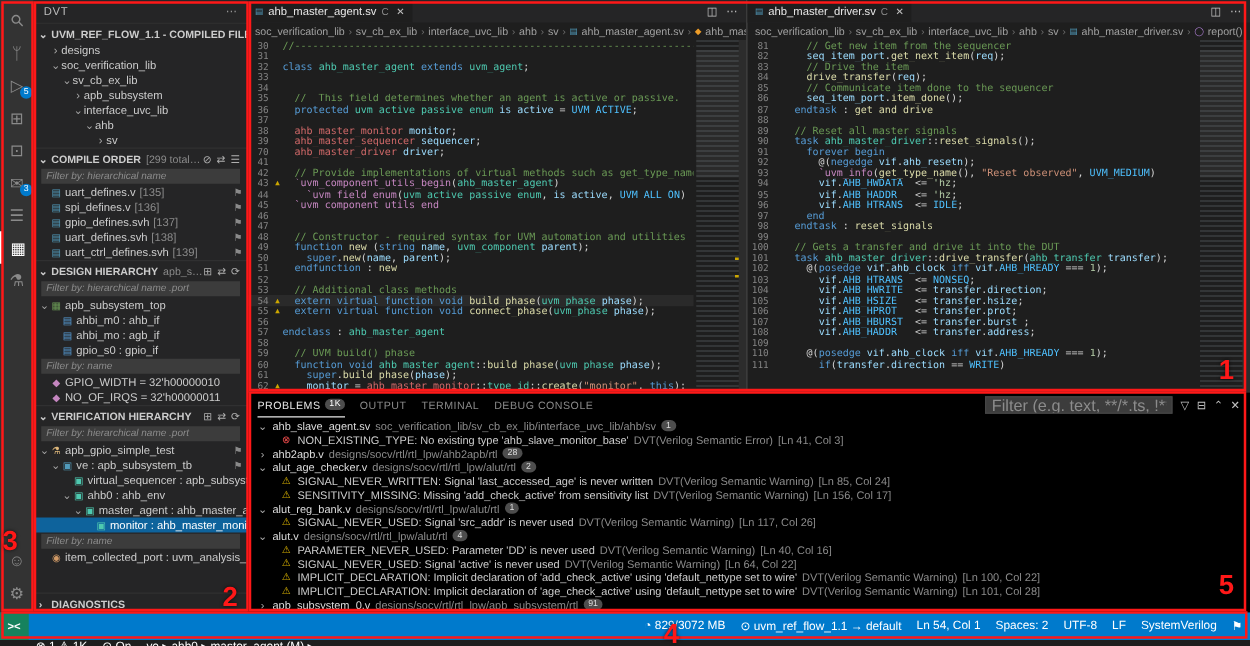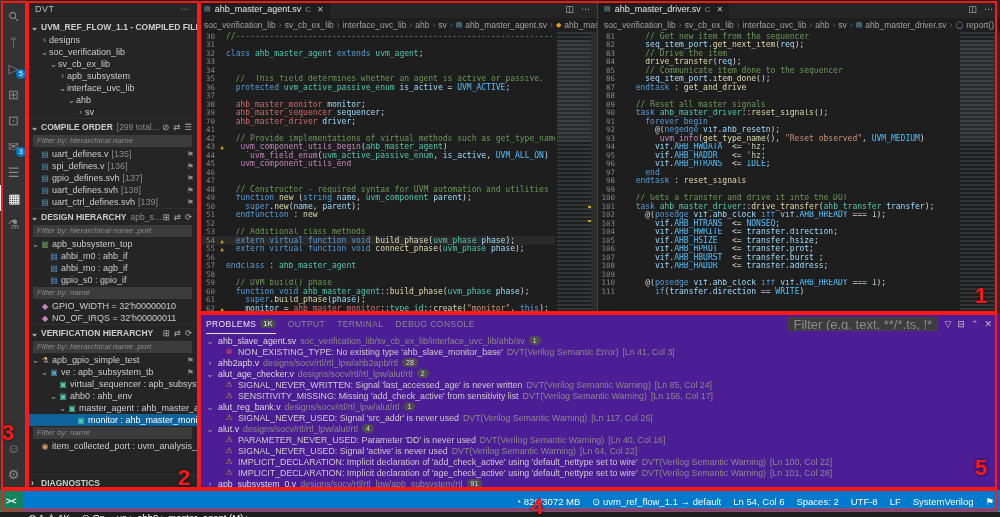--- a/index.html
+++ b/index.html
@@ -61,21 +61,21 @@
   .tk-c{color:#6a9955}.tk-k{color:#569cd6}.tk-t{color:#4ec9b0}.tk-i{color:#9cdcfe}
   .tk-s{color:#ce9178}.tk-n{color:#b5cea8}.tk-m{color:#c586c0}.tk-p{color:#d4d4d4}
   .tk-f{color:#dcdcaa}.tk-r{color:#d16969}.tk-cst{color:#4fc1ff}
   .minimap{position:absolute;top:0;bottom:0;right:6px;width:34px;
     background:repeating-linear-gradient(180deg, rgba(160,175,185,0.16) 0 2px, transparent 2px 4px);}
   .minimap::after{content:"";position:absolute;left:0;right:0;top:3%;height:36%;background:rgba(130,130,130,0.12);}
   .mm-mark{position:absolute;right:0;width:3px;height:2px;background:#cca700;}
   .scrollbar{position:absolute;top:0;bottom:0;right:0;width:6px;background:rgba(110,110,110,0.18);}
 
   
-  .panel{position:absolute;left:198px;top:313px;width:802px;height:177px;background:#4c1d95;border-top:1px solid #3c3c3c;display:flex;flex-direction:column;overflow:hidden;}
+  .panel{position:absolute;left:198px;top:313px;width:802px;height:177px;background:#000000;border-top:1px solid #3c3c3c;display:flex;flex-direction:column;overflow:hidden;}
   .panel-header{height:20px;display:flex;align-items:center;padding:0 8px;flex:none;}
   .panel-tab{font-size:8.5px;letter-spacing:.4px;color:#8a8a8a;margin-right:12px;height:100%;display:flex;align-items:center;gap:4px;cursor:pointer;}
   .panel-tab.active{color:#e7e7e7;border-bottom:1px solid #e7e7e7;}
   .ptab-badge{background:#4d4d4d;color:#fff;border-radius:6px;font-size:7px;padding:0 3px;line-height:9px;}
   .panel-actions{margin-left:auto;display:flex;align-items:center;gap:6px;color:#c0c0c0;font-size:9px;}
   .panel-filter{width:150px;height:14px;background:#3c3c3c;border:1px solid #454545;color:#bbb;font-size:13px;padding:0 4px;font-family:"Liberation Sans",sans-serif;}
   .panel-filter::placeholder{color:#8c8c8c;}
   .problems{flex:1;overflow:hidden;padding-left:8px;font-size:8.8px;padding-top:1px;}
   .prob-group,.prob-item{height:11px;display:flex;align-items:center;gap:4px;white-space:nowrap;overflow:hidden;cursor:pointer;}
   .pg-chev{width:8px;color:#aaaaaa;flex:none;text-align:center;}
@@ -600,21 +600,21 @@
 <div class="status-bar">
   <div class="sb-remote">&gt;&lt;</div>
   <span id="st-left" style="display:flex;align-items:flex-start;margin-top:32px;">
       <span class="st-item">⊗ 1  ⚠ 1K</span>
       <span class="st-item">⊙ On</span>
       <span class="st-item">ve ▸ ahb0 ▸ master_agent (M) ▸</span>
     </span>
   <span class="st-right" id="st-right">
       <span class="st-item">◔ 829/3072 MB</span>
       <span class="st-item">⊙ uvm_ref_flow_1.1 → default</span>
-      <span class="st-item">Ln 54, Col 6</span>
+      <span class="st-item">Ln 54, Col 1</span>
       <span class="st-item">Spaces: 2</span>
       <span class="st-item">UTF-8</span>
       <span class="st-item">LF</span>
       <span class="st-item">SystemVerilog</span>
       <span class="st-item">⚑</span>
     </span>
 </div>
 
 <div id="annotations">
     <div class="anno-box" style="left: 199px; top: 1px; width: 798px; height: 312px; border-color: rgb(255, 24, 24);"></div>

